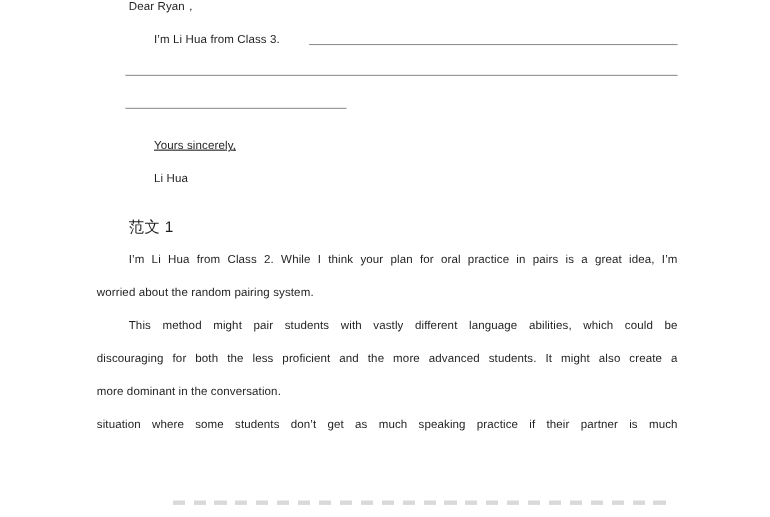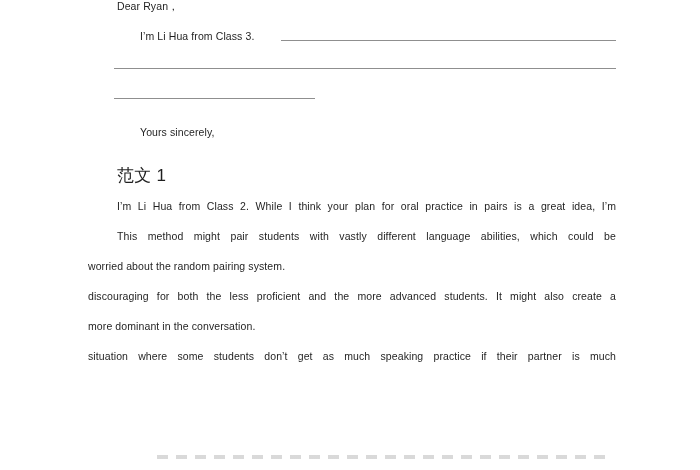--- a/index.html
+++ b/index.html
@@ -44,23 +44,23 @@
     border-bottom: 1.5px solid #8f8f8f;
   }
   .uline {
     display: inline-block;
     height: 17px;
     border-bottom: 1.5px solid #8f8f8f;
     vertical-align: top;
   }
   .uline.u-full  { margin-left: 26px; width: 502px; }
   .uline.u-short { margin-left: 26px; width: 201px; }
-  .closing-row { margin-top: 6px; }
+  .closing-row { margin-top: 6px; text-decoration: underline; }
   .essay { margin-top: 14px; }
-  .heading-row { font-size: 17px; letter-spacing: 0.3px; }
+  .heading-row { font-size: 14px; letter-spacing: 0.3px; }
   .cutoff-strip {
     position: absolute;
     left: 157px;
     top: 464px;
     width: 450px;
     height: 4px;
     background: repeating-linear-gradient(
       90deg,
       rgba(110,110,110,0.40) 0px, rgba(110,110,110,0.40) 11px,
       rgba(255,255,255,0)   11px, rgba(255,255,255,0)   19px
@@ -84,30 +84,31 @@
     <div class="row">
       <span class="uline u-full"></span>
     </div>
 
     <div class="row">
       <span class="uline u-short"></span>
     </div>
 
     <div class="row ind2 closing-row">Yours sincerely,</div>
 
+    <div class="row ind2">Li Hua</div>
   </section>
 
   <section class="essay">
     <div class="row ind heading-row">范文 1</div>
 
 
     <div class="row ind just">I’m Li Hua from Class 2. While I think your plan for oral practice in pairs is a great idea, I’m</div>
+    <div class="row">worried about the random pairing system.</div>
+
     <div class="row ind just">This method might pair students with vastly different language abilities, which could be</div>
-
-    <div class="row">worried about the random pairing system.</div>
     <div class="row just">discouraging for both the less proficient and the more advanced students. It might also create a</div>
     <div class="row">more dominant in the conversation.</div>
     <div class="row just">situation where some students don’t get as much speaking practice if their partner is much</div>
 
   </section>
 
   <div class="cutoff-strip"></div>
 
 </div>
 

